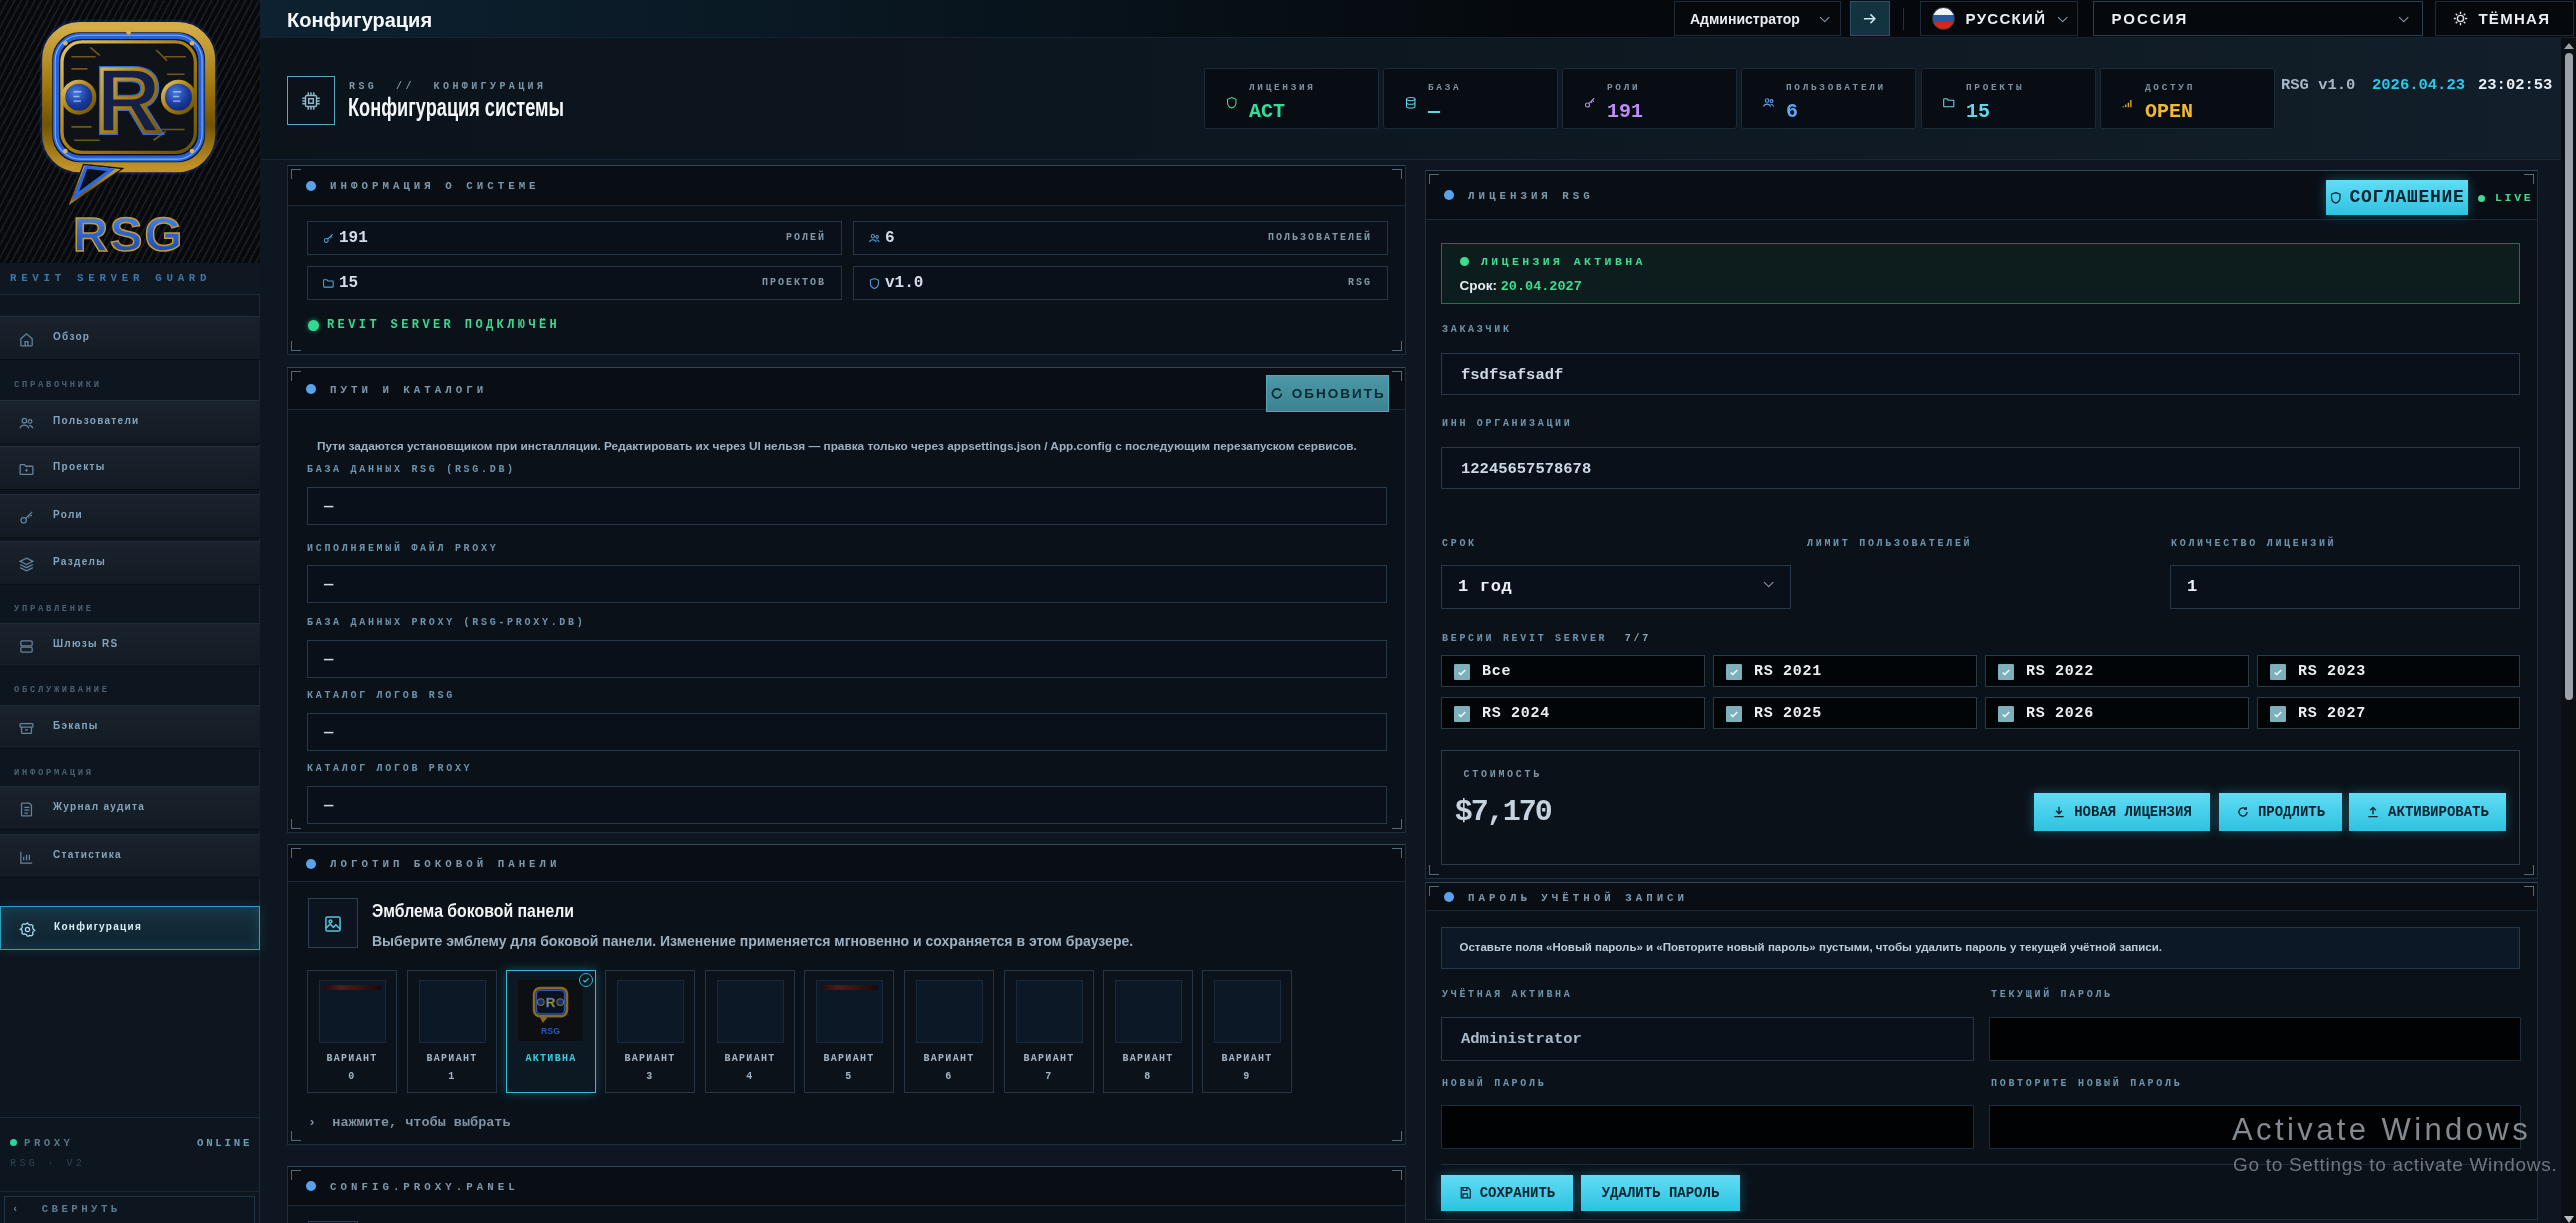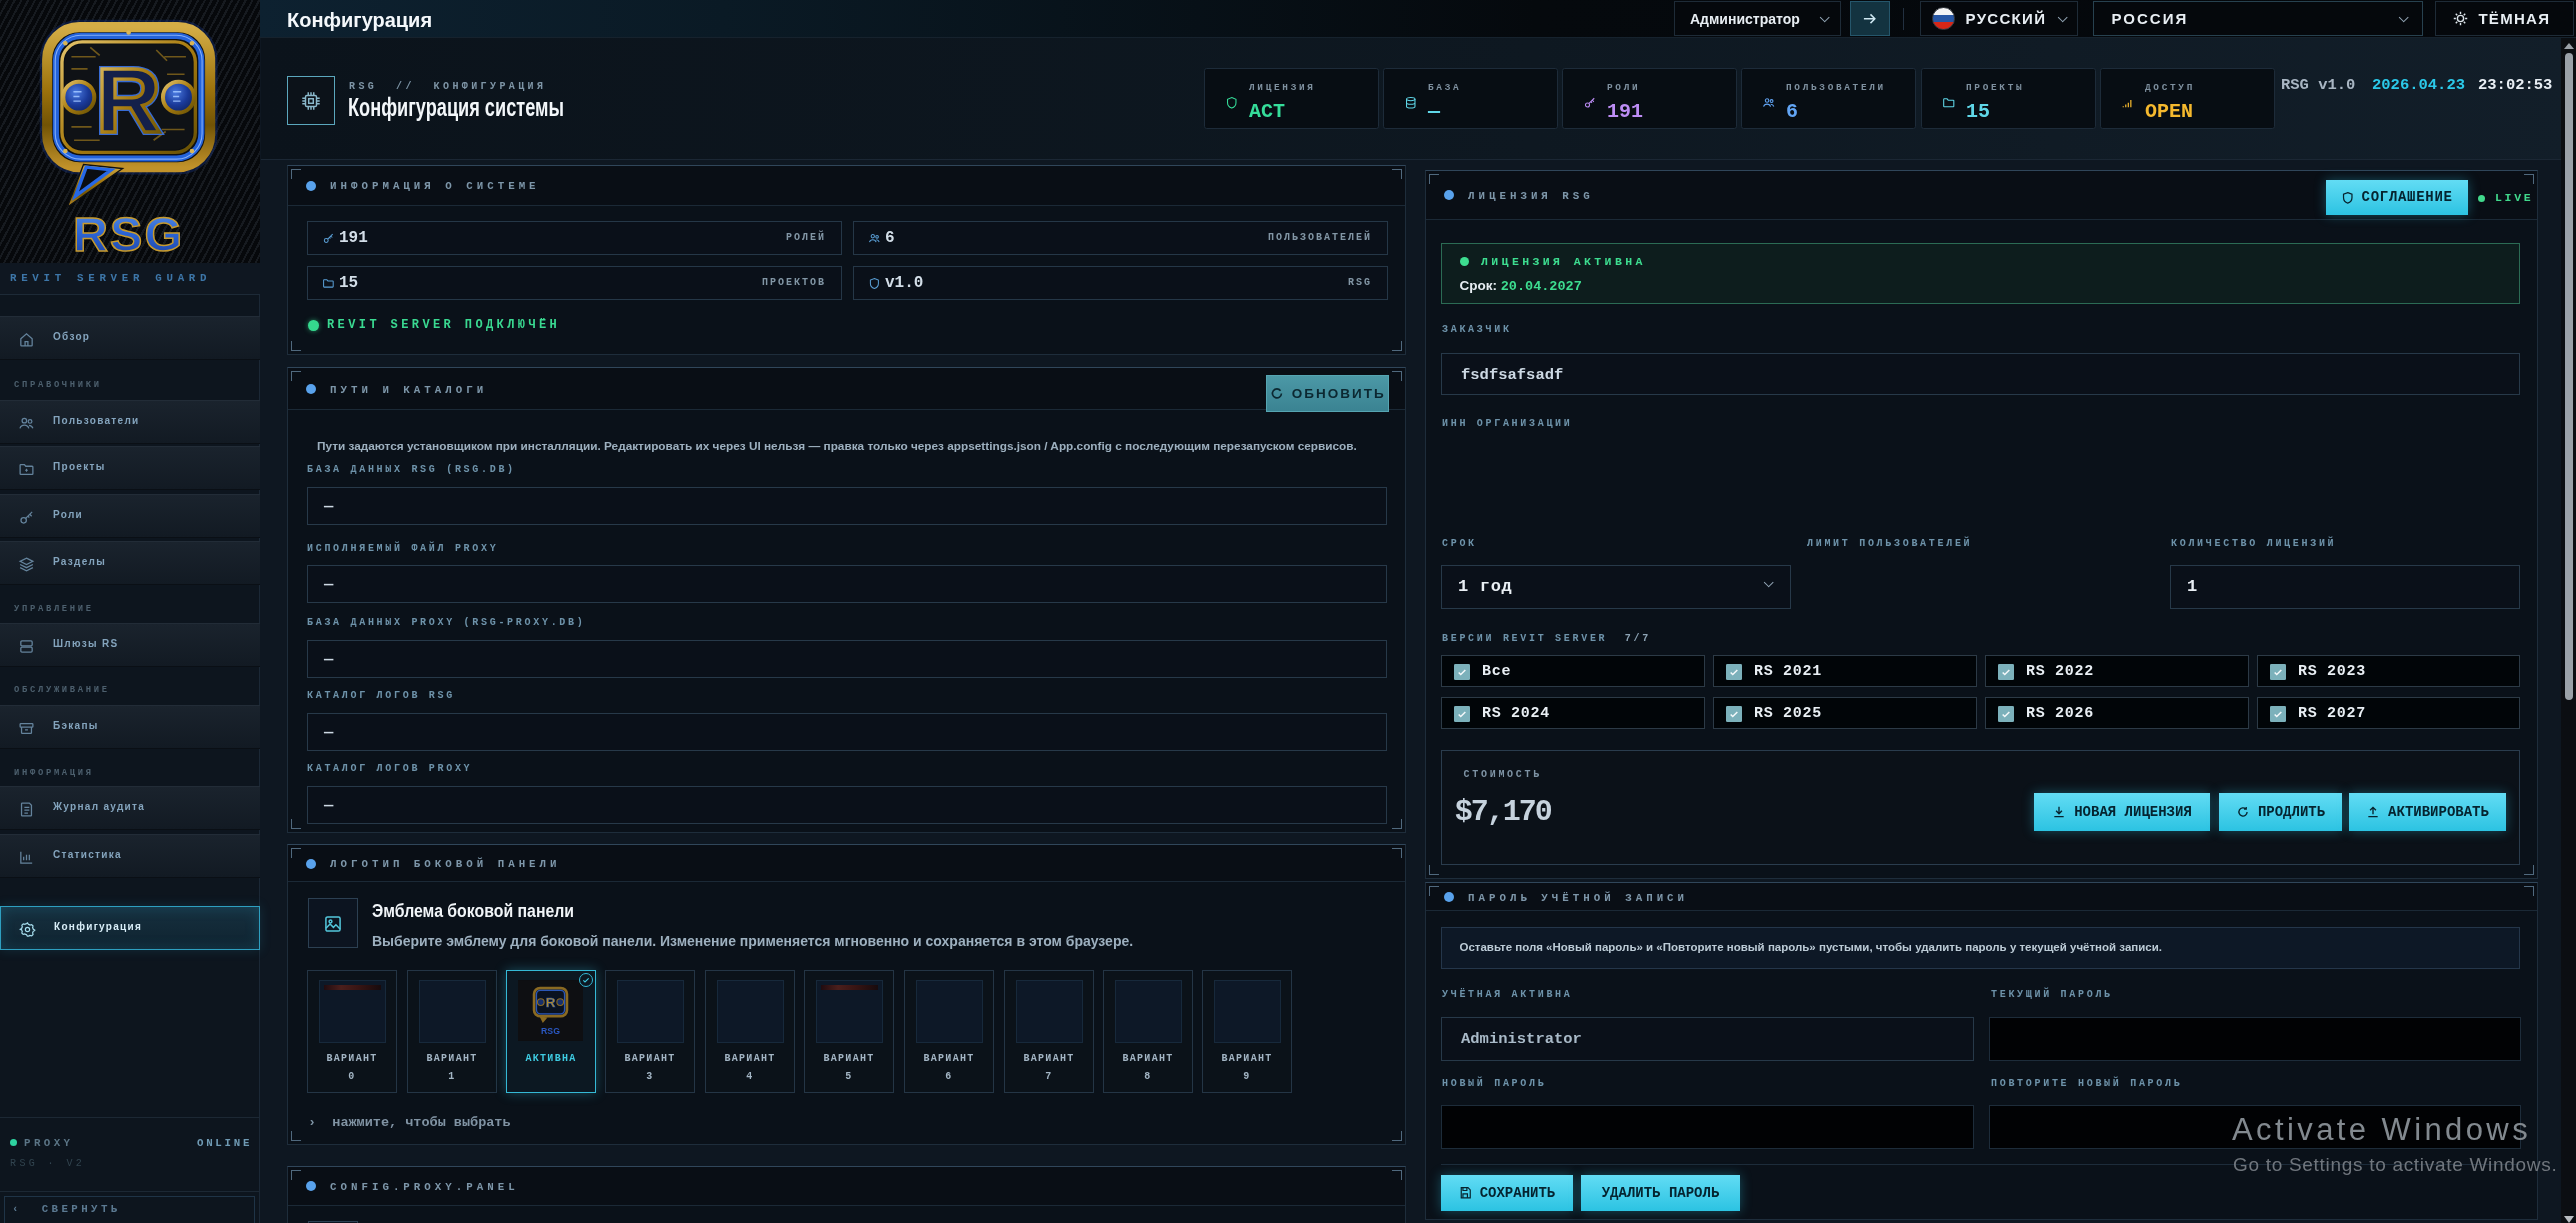--- a/index.html
+++ b/index.html
@@ -517,39 +517,42 @@
 
 <div class="card" style="left:1425px; top:170px; width:1113px; height:709px;">
   <div class="bk tl"></div>
     <div class="bk tr"></div>
     <div class="bk bl"></div>
     <div class="bk br"></div>
   <div class="chead" style="height:49px;">
       <div class="dot" style="top:19px;"></div>
       <div class="ct" style="top:19px;">ЛИЦЕНЗИЯ RSG</div>
     </div>
-  <div class="cybtn" style="left:900px; top:8.8px; width:142px; height:35px; font-size:14px; letter-spacing:0.7px; z-index:6;">
+  <div class="cybtn" style="left:900px; top:8.8px; width:142px; height:35px; font-size:18px; letter-spacing:0.7px; z-index:6;">
     <svg width="13.5" height="13.5" viewBox="0 0 24 24" fill="none" stroke="#07232e" stroke-width="2.2" style="margin-right:6.7px;">
         <path d="M12 2.8l7.5 3v6.3c0 4.6-3.1 8-7.5 9.4-4.4-1.4-7.5-4.8-7.5-9.4V5.8z"></path>
       </svg>СОГЛАШЕНИЕ
   </div>
   <div style="position:absolute; left:1052px; top:23.6px; width:7.4px; height:7.4px; border-radius:50%; background:#41d98c; z-index:6;"></div>
   <div class="mono" style="position:absolute; left:1069px; top:19.5px; font-size:11.5px; font-weight:bold; letter-spacing:2.7px; color:#41d98c; z-index:6;">LIVE</div>
 
   <div style="position:absolute; left:15px; top:72px; width:1079px; height:61px; background:#0d1d1d; border:0.7px solid #2b6b54;">
     <div style="position:absolute; left:17.5px; top:12.8px; width:9.4px; height:9.4px; border-radius:50%; background:#3ddd90;"></div>
     <div class="mono" style="position:absolute; left:39px; top:10.8px; font-size:11.5px; font-weight:bold; letter-spacing:3.4px; color:#3ddd90;">ЛИЦЕНЗИЯ АКТИВНА</div>
     <div style="position:absolute; left:17.5px; top:34px; font-size:13.5px; font-weight:bold; color:#e6edf2;">Срок: <span class="mono" style="color:#3ddd90;">20.04.2027</span></div>
   </div>
 
   <div class="flab" style="left:16px; top:153px;">ЗАКАЗЧИК</div>
   <div class="finput" style="left:15px; top:182px; width:1079px; height:42px;">
       <span style="position:absolute; left:19px; top:11.5px;">fsdfsafsadf</span>
     </div>
   <div class="flab" style="left:16px; top:247px;">ИНН ОРГАНИЗАЦИИ</div>
+  <div class="finput" style="left:15px; top:276px; width:1079px; height:42px;">
+      <span style="position:absolute; left:19px; top:11.5px;">12245657578678</span>
+    </div>
 
   <div class="flab" style="left:16px; top:367px;">СРОК</div>
   <div class="flab" style="left:381px; top:367px;">ЛИМИТ ПОЛЬЗОВАТЕЛЕЙ</div>
   <div class="flab" style="left:745px; top:367px;">КОЛИЧЕСТВО ЛИЦЕНЗИЙ</div>
   <div class="selbox" style="left:15px; top:394px; width:350px;">
       <div class="sv">1 год</div>
       <span class="chev" style="position:absolute; right:17.5px; top:17px;"></span>
     </div>
   <div class="selbox" style="left:744px; top:394px; width:350px;">
       <div class="sv">1</div>

